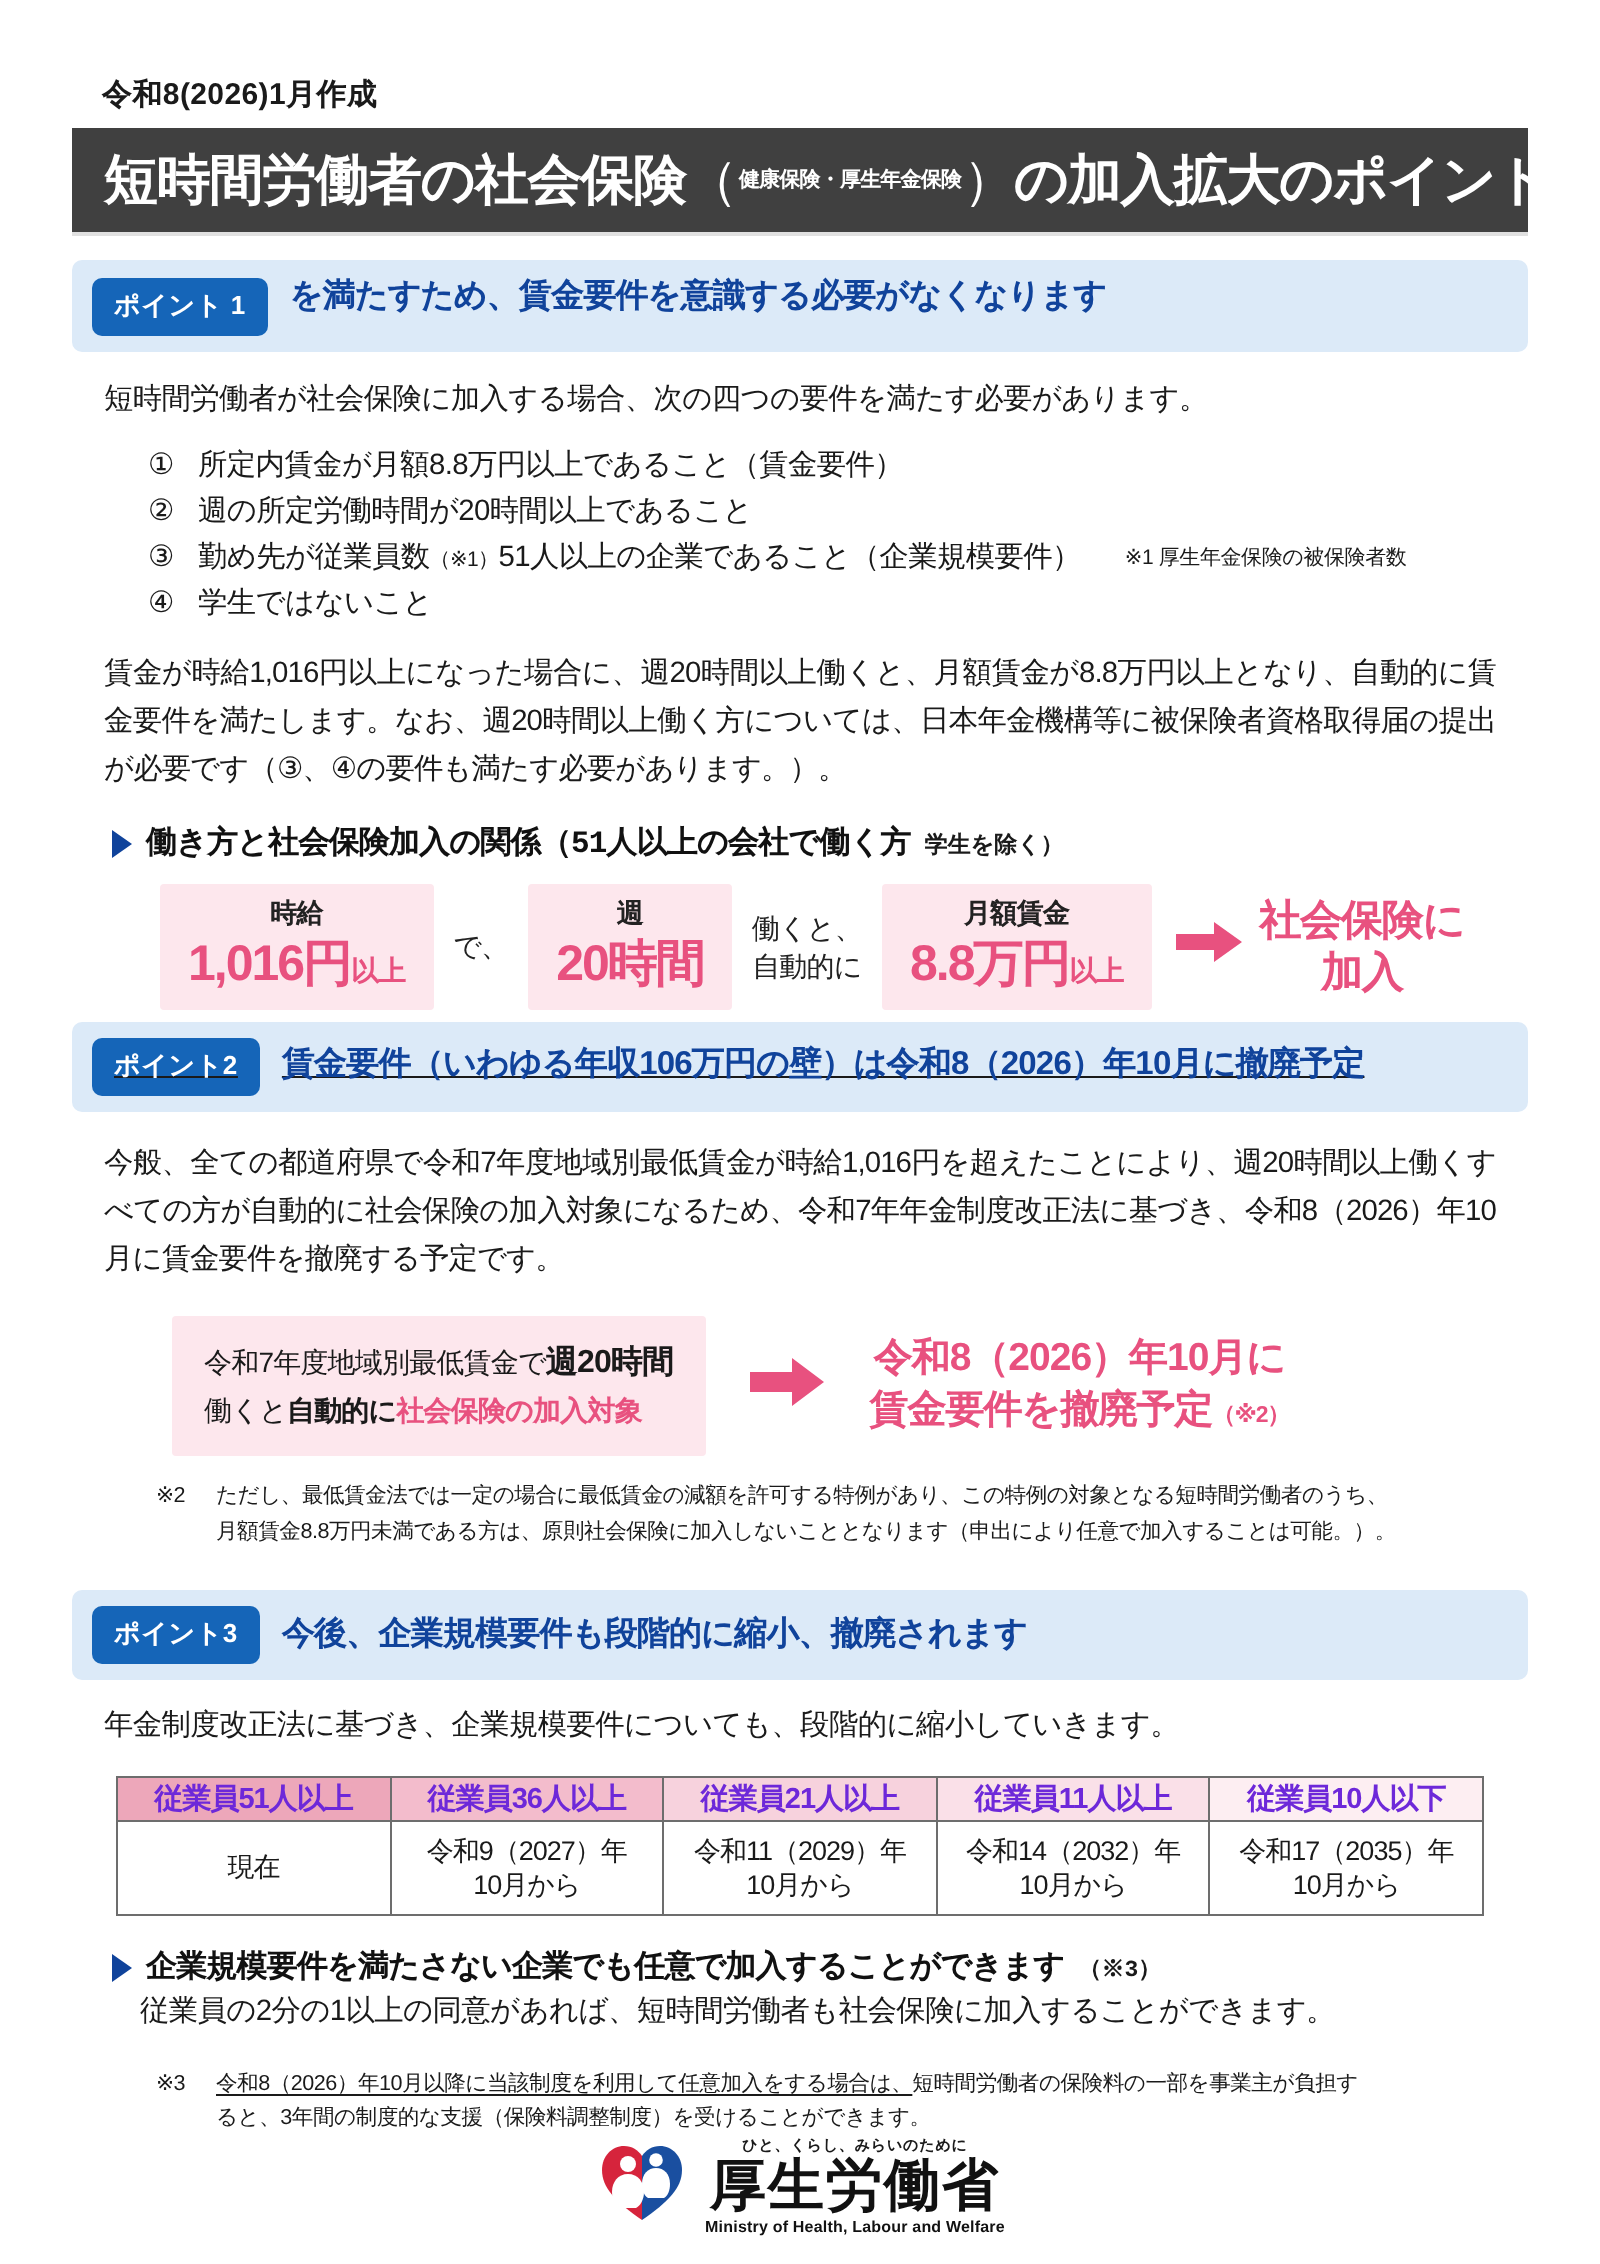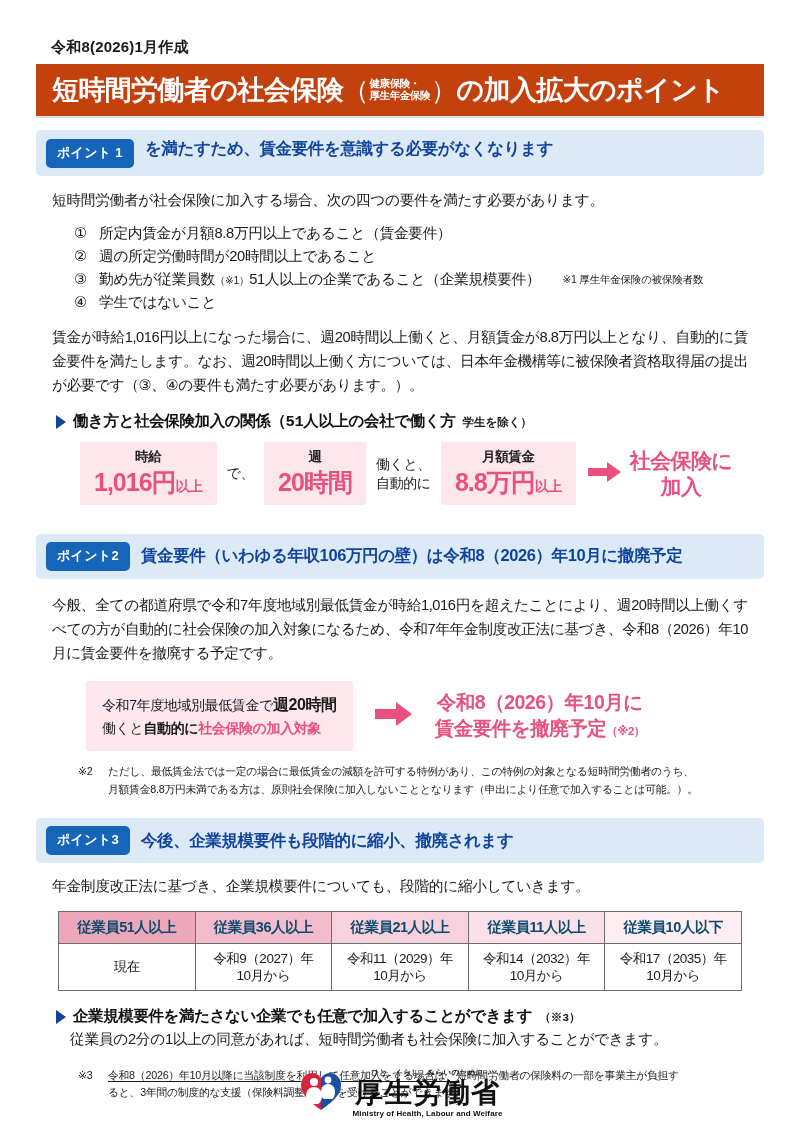--- a/index.html
+++ b/index.html
@@ -14,36 +14,36 @@
   .page { position: relative; width: 800px; height: 1132px; padding: 0 36px; }
 
   
   .doc-date {
     font-size: 15px; font-weight: 700; letter-spacing: .2px;
     padding: 38px 0 7px 15px;
   }
 
   
   .title-band {
-    background: #c2410c;
+    background: #404040;
     color: #ffffff;
     height: 52px;
     display: flex; align-items: center;
     padding: 0 12px 0 16px;
     box-shadow: 0 2px 0 rgba(0,0,0,.12);
   }
   .title-main {
     font-size: 27px; font-weight: 700; letter-spacing: -0.6px;
     white-space: nowrap; display: flex; align-items: center;
   }
   .title-paren { font-size: 26px; font-weight: 400; }
   .title-ruby {
-    display: inline-flex; flex-direction: column;
+    display: inline-flex; flex-direction: row;
     font-size: 10.5px; font-weight: 700; line-height: 1.18;
-    letter-spacing: -0.4px; padding: 0 1px; vertical-align: middle; font-family: Liberation Serif, serif;
+    letter-spacing: -0.4px; padding: 0 1px; vertical-align: middle;
   }
 
   
   .point-bar {
     background: #dceaf8;
     border-radius: 5px;
     display: flex; align-items: flex-start;
     padding: 7px 10px 8px 10px;
     margin-top: 14px;
   }
@@ -178,21 +178,21 @@
     width: 100%; border-collapse: collapse;
     table-layout: fixed;
   }
   table.grades th, table.grades td {
     border: 1px solid #6d6d6d;
     text-align: center;
     vertical-align: middle;
   }
   table.grades th {
     font-size: 14.5px; font-weight: 700; letter-spacing: -0.5px;
-    height: 32px; color: #0c4a6e;
+    height: 22px; color: #6d28d9;
   }
   table.grades td {
     font-size: 13.5px; font-weight: 400; letter-spacing: -0.5px;
     height: 47px; line-height: 1.3; background: #fff;
   }
 
   
   .footer {
     position: absolute; left: 0; right: 0; bottom: 14px;
     display: flex; justify-content: center; align-items: center;
@@ -293,21 +293,21 @@
           <path d="M0 7 h19 V1 l14 10 -14 10 V15 H0 Z" fill="#e8517f"></path>
         </svg>
       </span>
       <div class="result">
         <div>社会保険に</div>
         <div>加入</div>
       </div>
     </div>
   </div>
 
-  <div class="point-bar single" style="margin-top:29px;">
+  <div class="point-bar single" style="margin-top:6px;text-decoration:underline;">
     <div class="point-badge">ポイント2</div>
     <div class="point-text">賃金要件（いわゆる年収106万円の壁）は令和8（2026）年10月に撤廃予定</div>
   </div>
 
   <div class="body-wrap">
     <p class="para" style="margin-top:14px;">今般、全ての都道府県で令和7年度地域別最低賃金が時給1,016円を超えたことにより、週20時間以上働くすべての方が自動的に社会保険の加入対象になるため、令和7年年金制度改正法に基づき、令和8（2026）年10月に賃金要件を撤廃する予定です。</p>
 
     <div class="callout-row">
       <div class="callout-pink">
         <div><span>令和7年度地域別最低賃金で</span><b class="big">週20時間</b></div>

